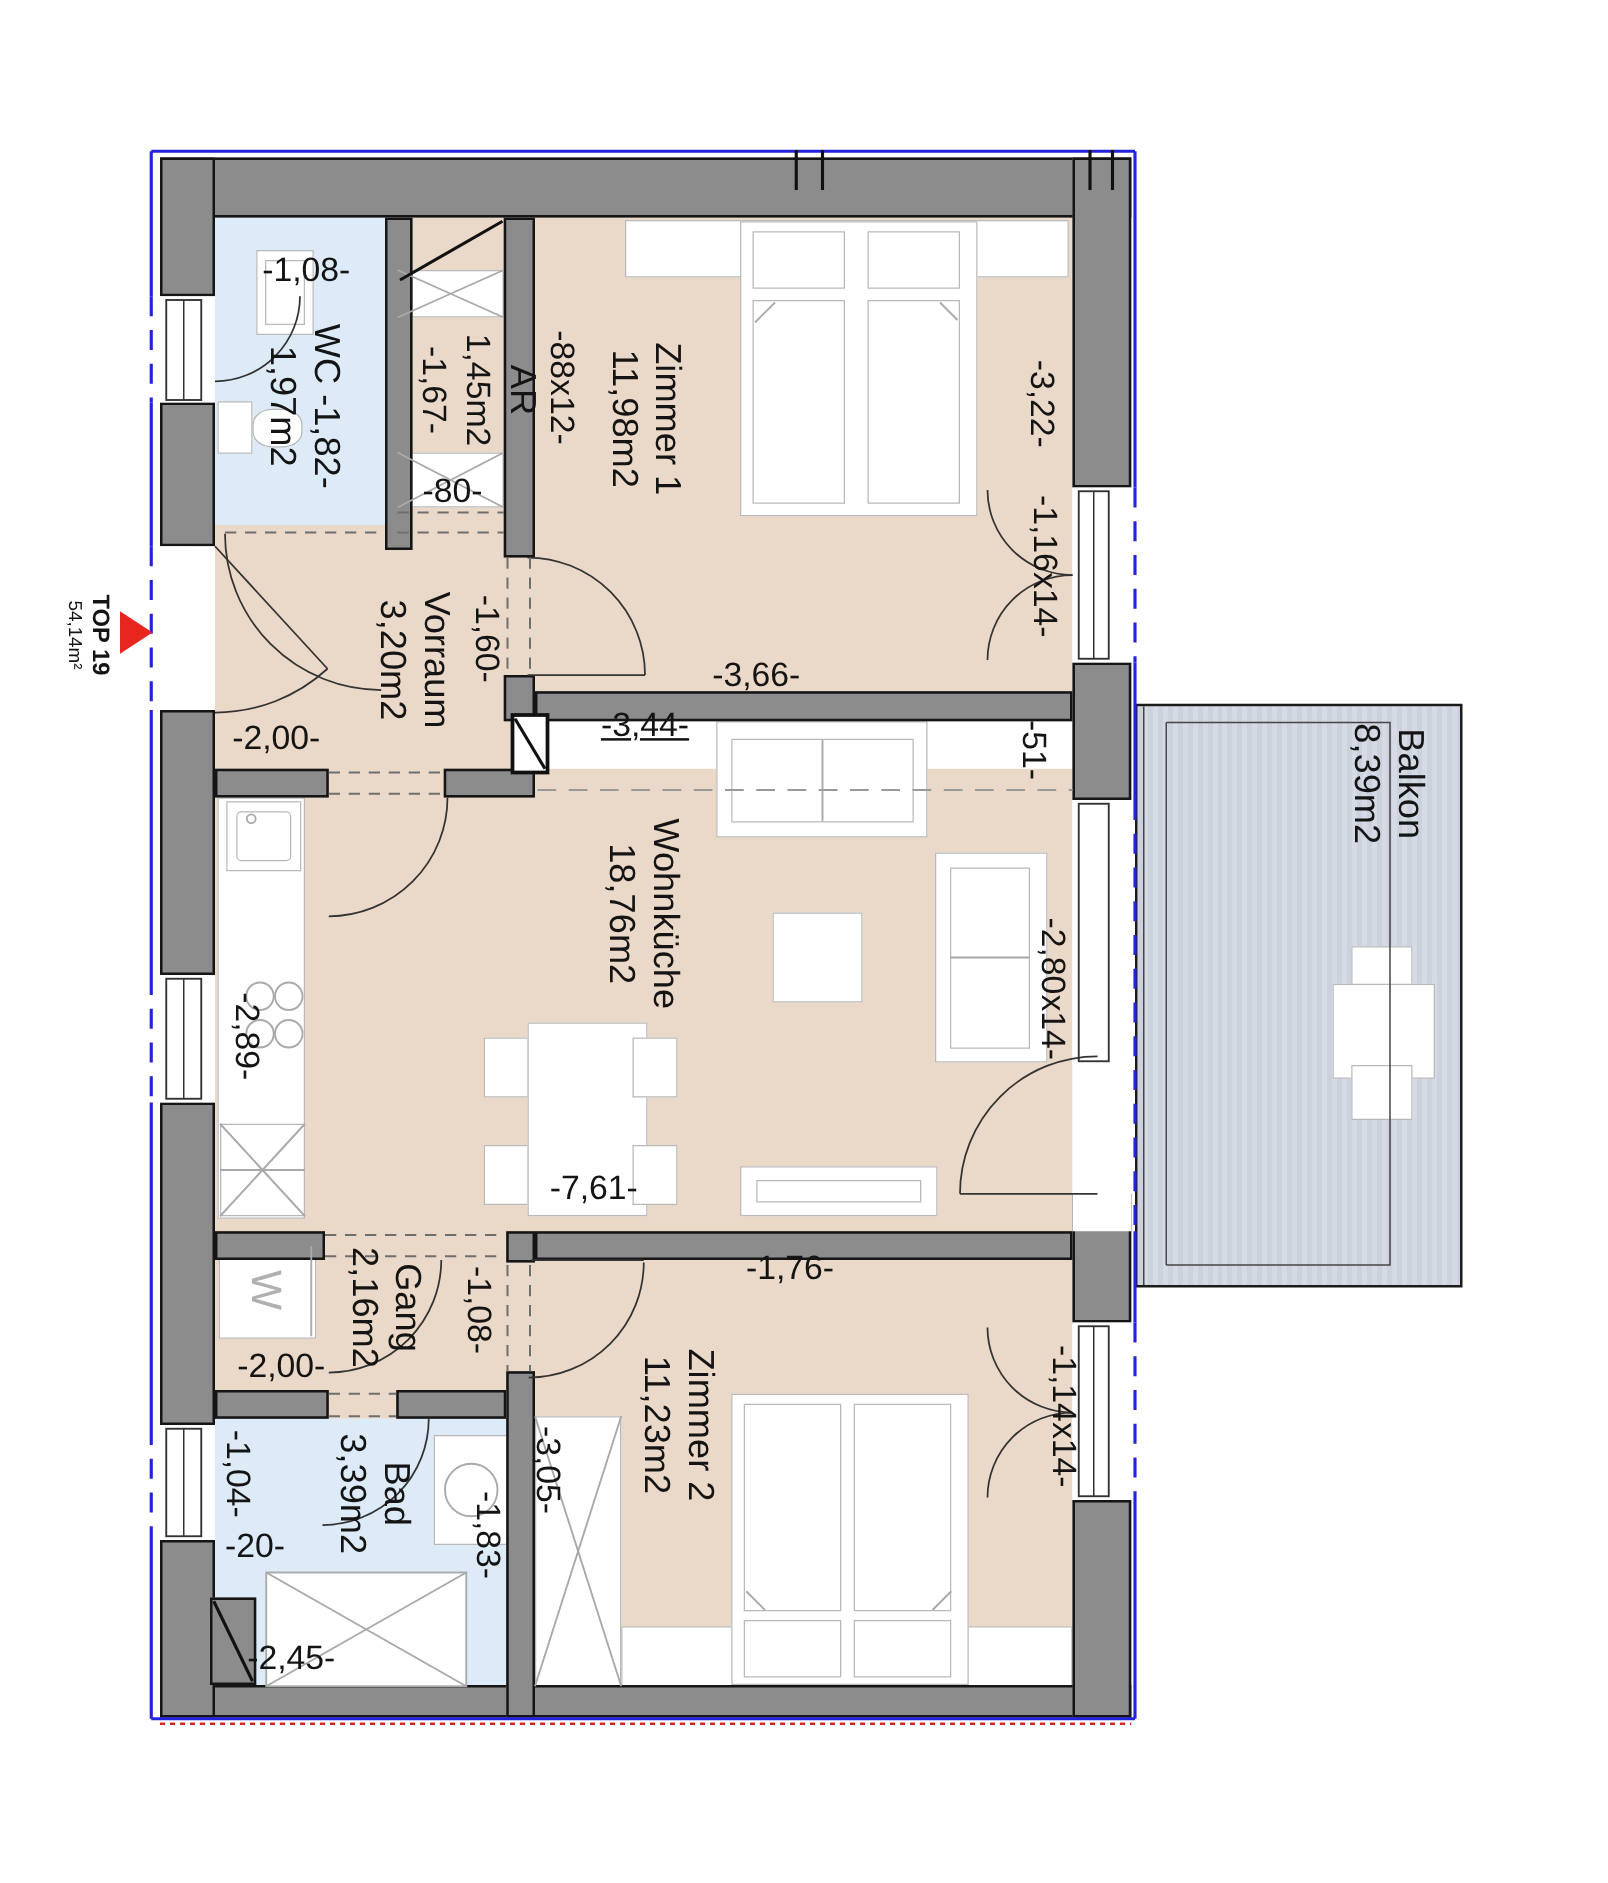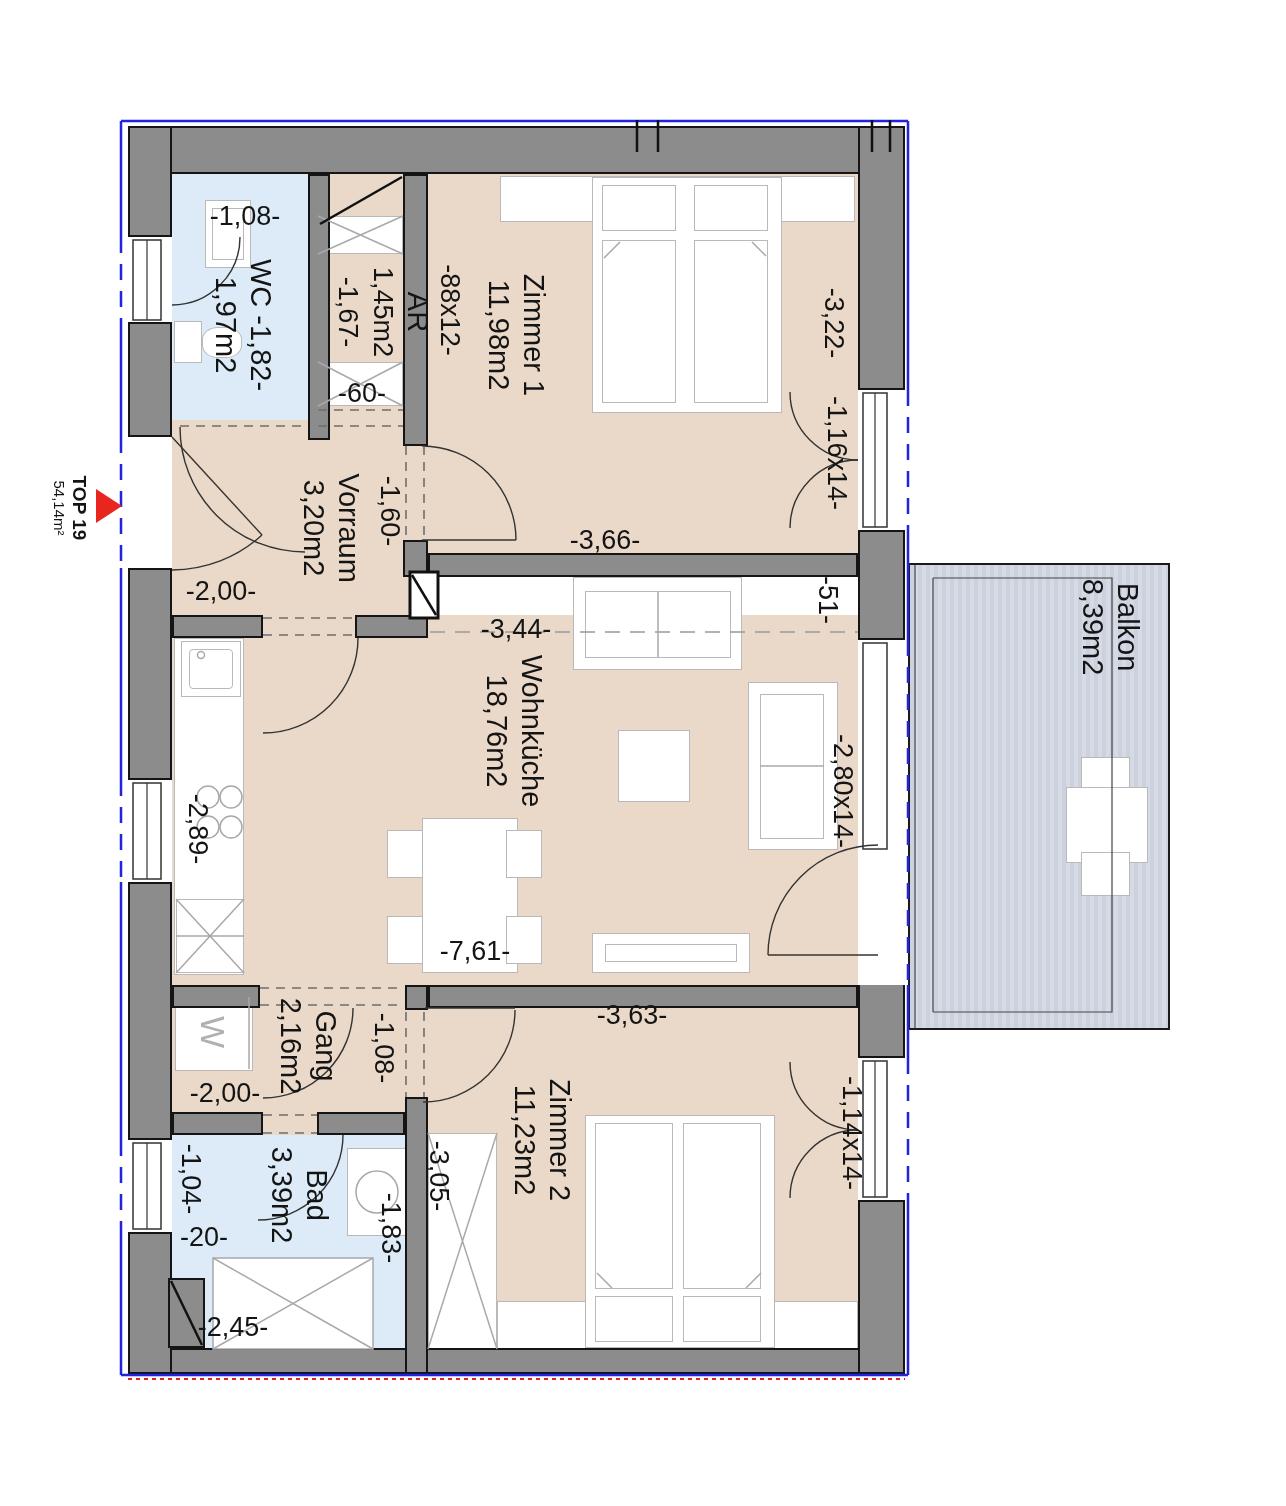--- a/index.html
+++ b/index.html
@@ -268,27 +268,27 @@
   <div class="lblv roomname" style="left:542px;top:1140px;">
     <div>Zimmer 2</div>
     <div>11,23m2</div>
   </div>
   <div class="lblv roomname" style="left:1110px;top:627px;">
     <div>Balkon</div>
     <div>8,39m2</div>
   </div>
 
   <div class="lbl" style="left:245px;top:216px;">-1,08-</div>
-  <div class="lbl" style="left:362px;top:393px;">-60-</div>
+  <div class="lbl" style="left:362px;top:393px;">-80-</div>
   <div class="lbl" style="left:605px;top:540px;">-3,66-</div>
   <div class="lbl" style="left:221px;top:591px;">-2,00-</div>
-  <div class="lbl" style="left:516px;top:629px;">-3,44-</div>
+  <div class="lbl" style="left:516px;top:580px;text-decoration:underline;">-3,44-</div>
   <div class="lbl" style="left:475px;top:951px;">-7,61-</div>
   <div class="lbl" style="left:225px;top:1093px;">-2,00-</div>
-  <div class="lbl" style="left:632px;top:1015px;">-3,63-</div>
+  <div class="lbl" style="left:632px;top:1015px;">-1,76-</div>
   <div class="lbl" style="left:204px;top:1237px;">-20-</div>
   <div class="lbl" style="left:233px;top:1327px;">-2,45-</div>
 
   <div class="lblv" style="left:449px;top:310px;">-88x12-</div>
   <div class="lblv" style="left:833px;top:323px;">-3,22-</div>
   <div class="lblv" style="left:836px;top:453px;">-1,16x14-</div>
   <div class="lblv" style="left:389px;top:511px;">-1,60-</div>
   <div class="lblv" style="left:827px;top:600px;">-51-</div>
   <div class="lblv" style="left:197px;top:829px;">-2,89-</div>
   <div class="lblv" style="left:842px;top:791px;">-2,80x14-</div>

